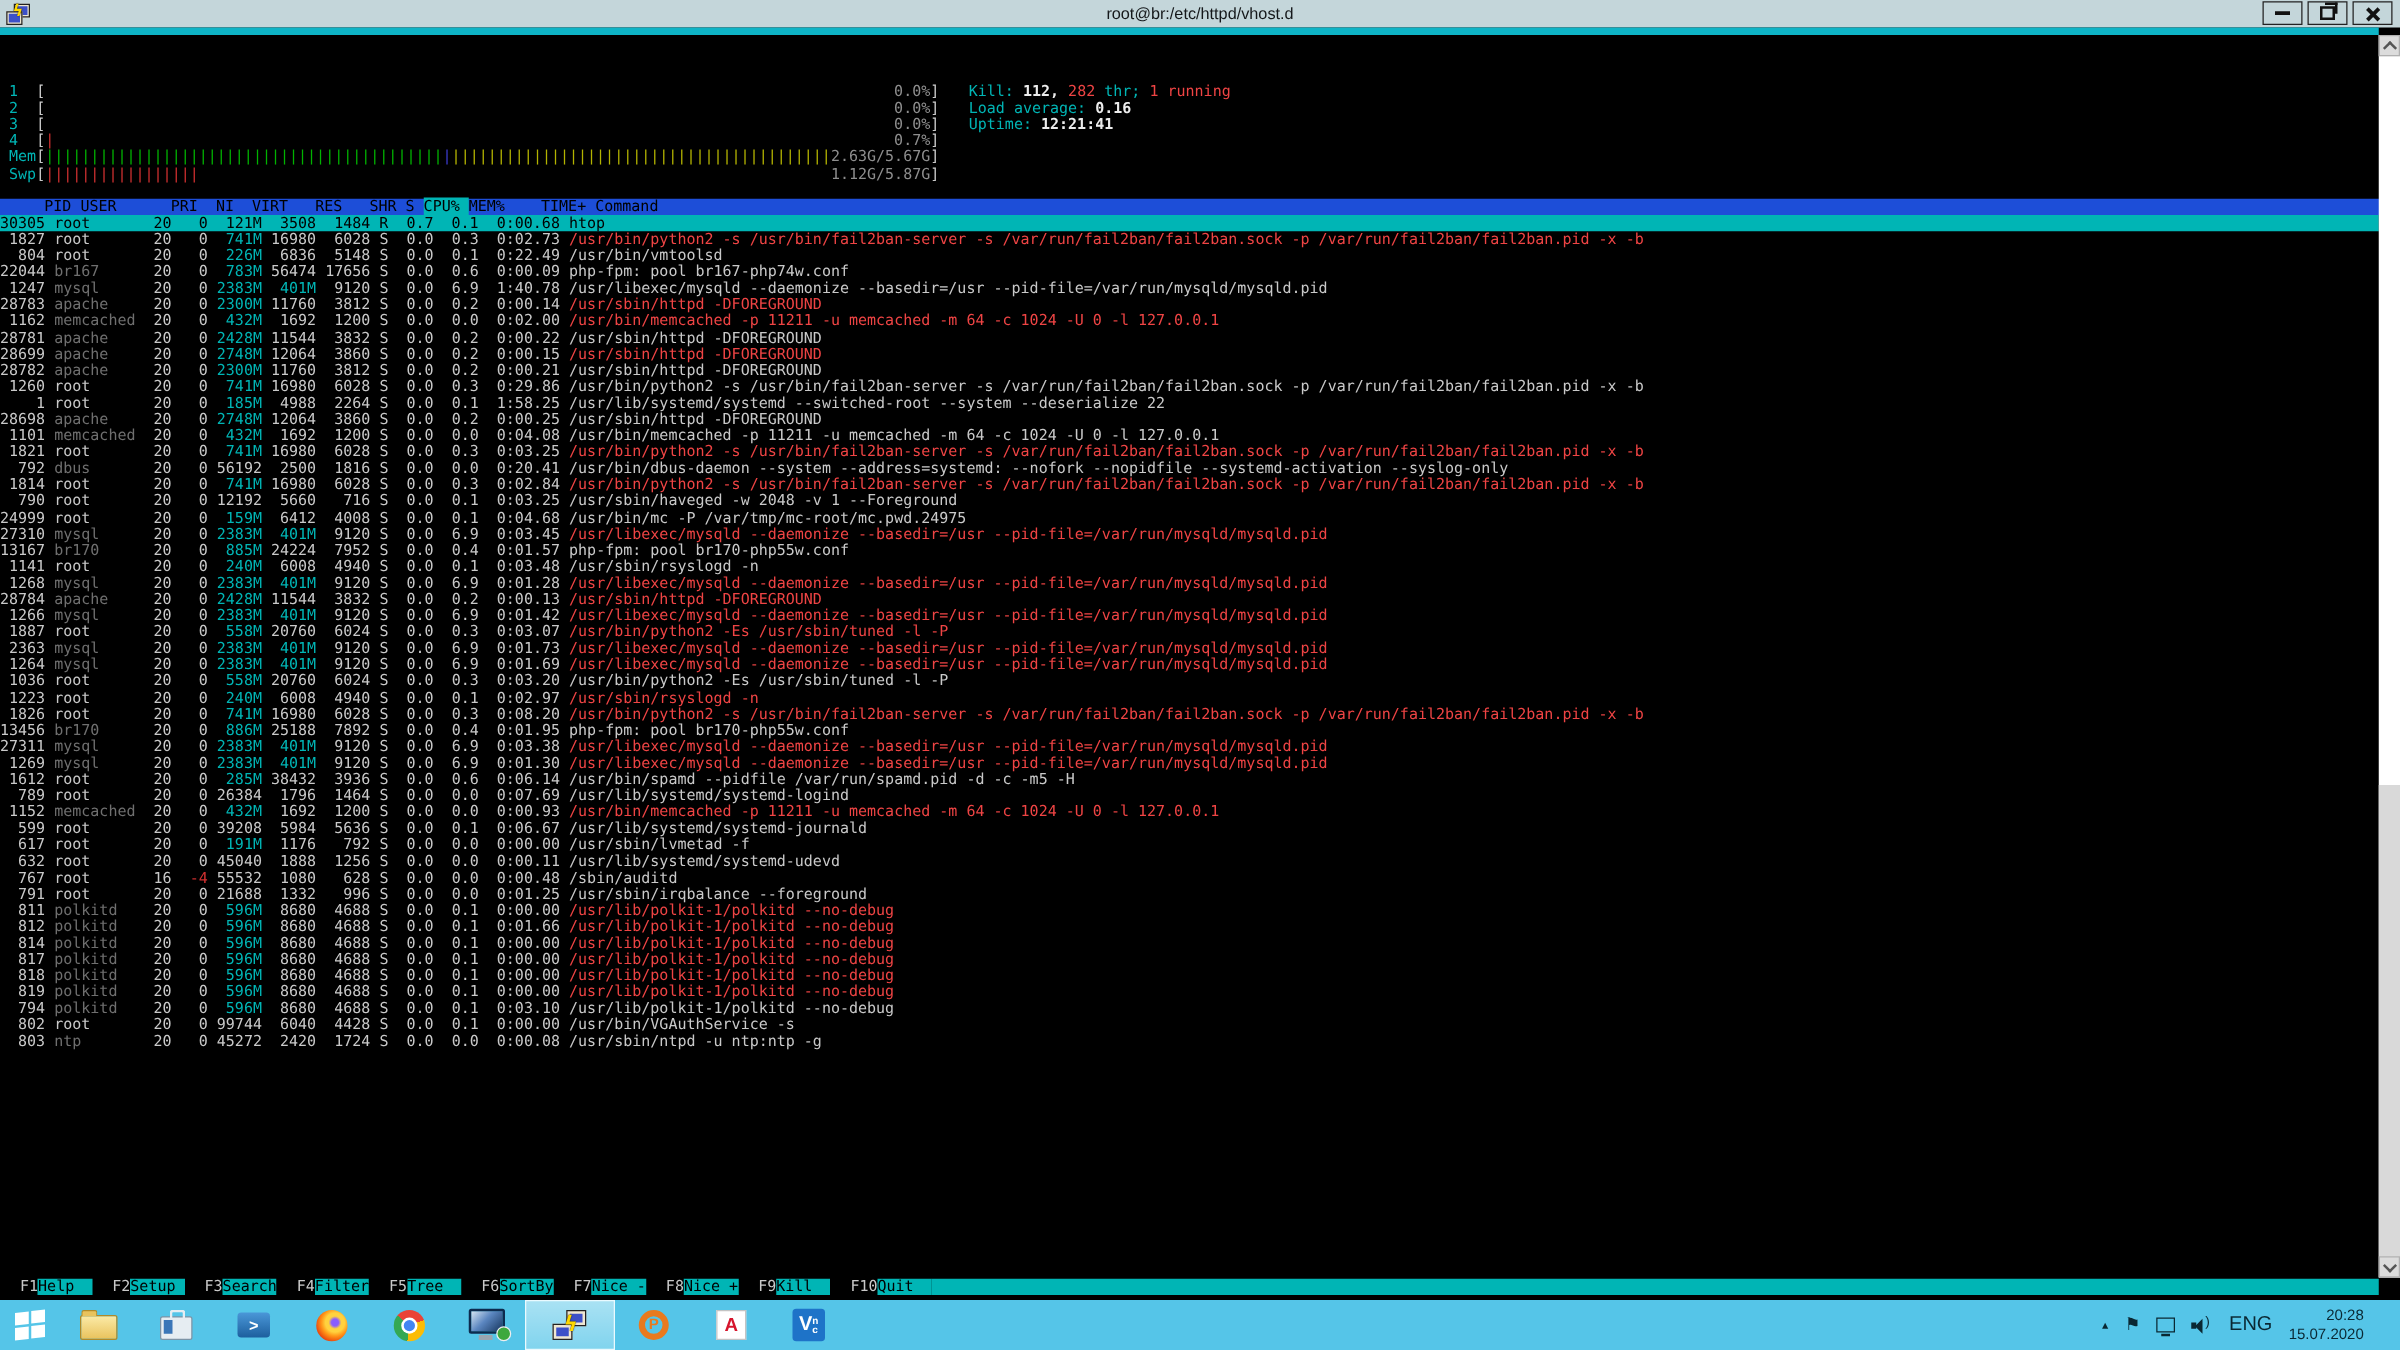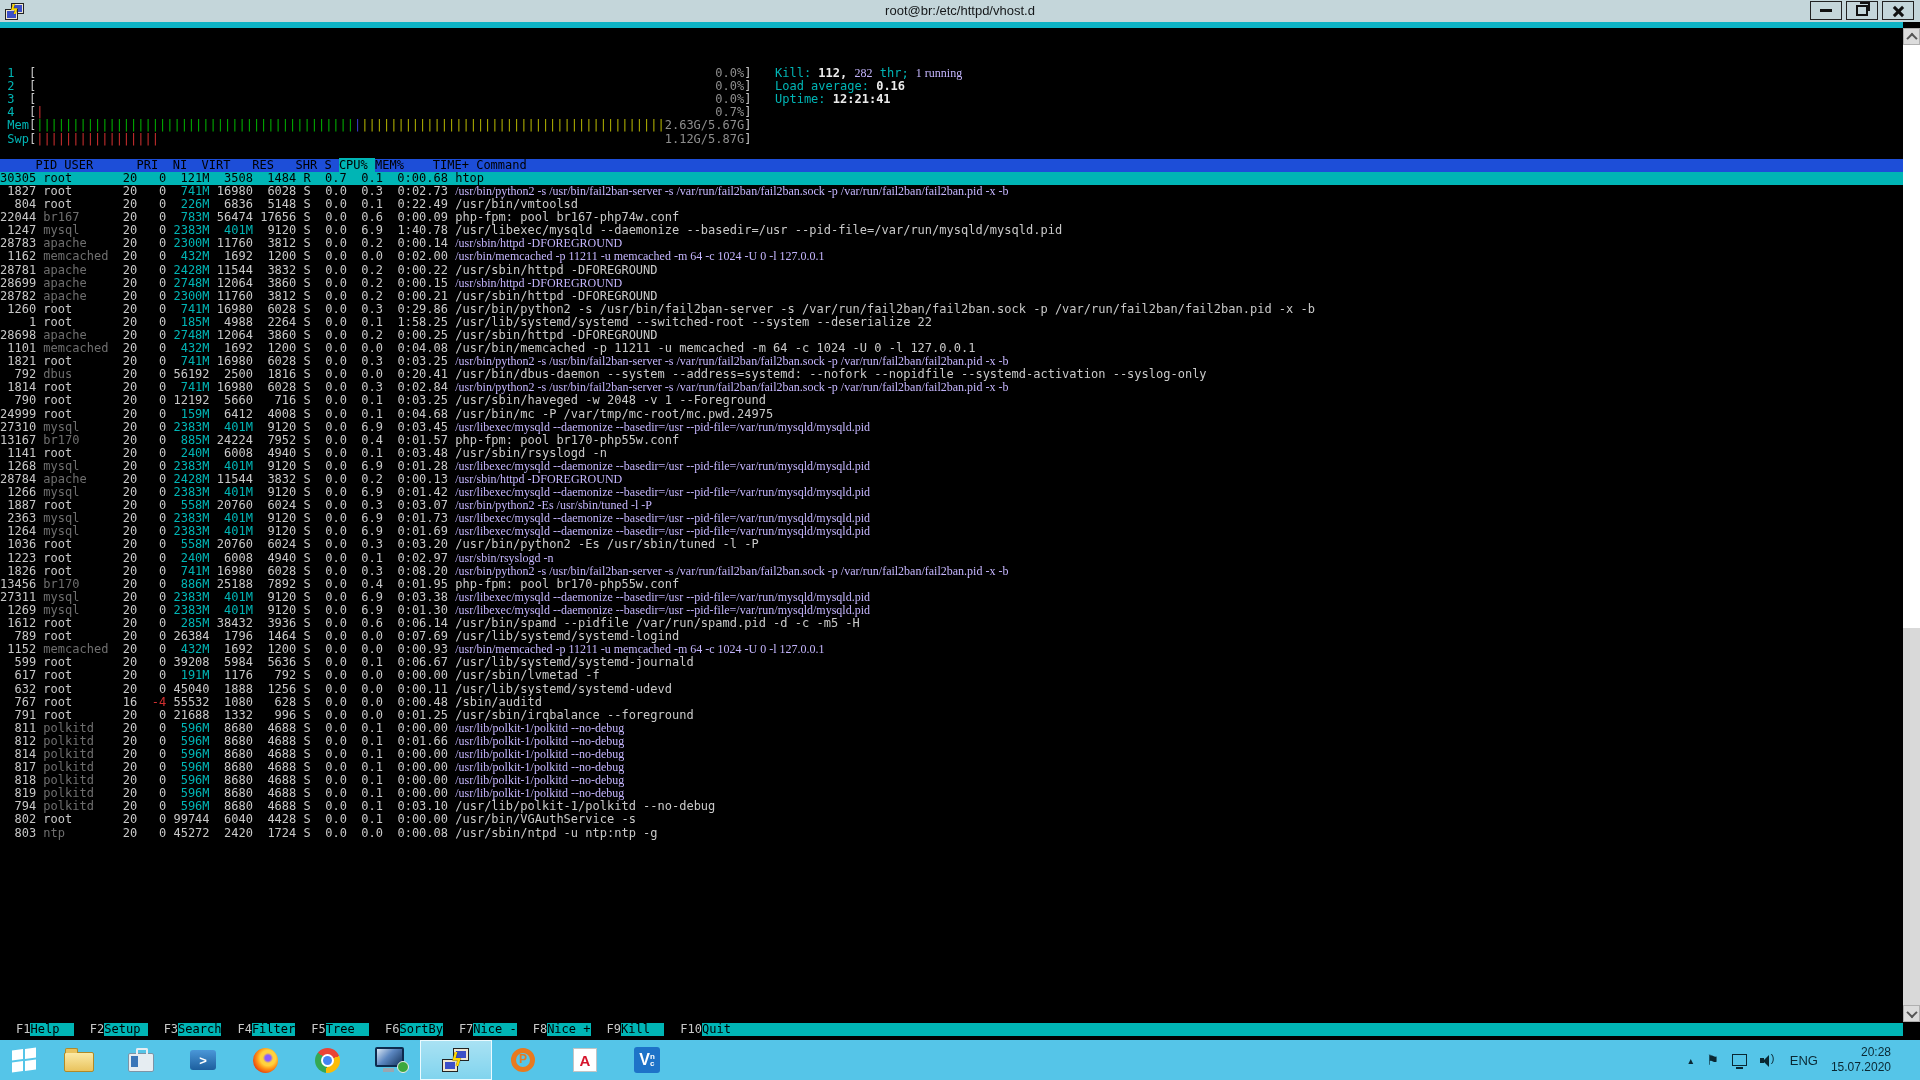--- a/index.html
+++ b/index.html
@@ -27,21 +27,21 @@
   .g-close::before{transform:rotate(45deg);} .g-close::after{transform:rotate(-45deg);}
   .accentline{position:absolute;top:22px;left:0;width:1903px;height:6px;background:#0eb4c6;}
 
   
   .terminal{position:absolute;top:28px;left:0;width:1920px;height:1012px;background:#000;}
   #term,#info,#fbar{font-family:"DejaVu Sans Mono",monospace;font-size:12px;line-height:13.1px;}
   #term{position:absolute;left:0;top:26px;}
   .tline{height:13.1px;white-space:pre;color:#c9c9c9;}
   .tline.hdr{background:#1d4ed8;color:#000;width:1903px;padding-left:21px;}
   .tline.sel{background:#00b5b5;color:#000;width:1903px;}
-  .cy{color:#00b5b5;} .gr{color:#c4b5fd;font-family:Liberation Serif, serif;} .rd{color:#d03030;} .dm{color:#6f6f6f;}
+  .cy{color:#00b5b5;} .gr{color:#ef4444;} .rd{color:#d03030;} .dm{color:#6f6f6f;}
   .gy{color:#8e8e8e;} .wb{color:#ececec;font-weight:bold;} .mg{color:#00b300;}
   .yw{color:#b3b300;} .bl{color:#3c3ccf;}
   .hl{background:#00b5b5;color:#000;}
   #info{position:absolute;left:775px;top:39px;}
   .iline{height:13.1px;white-space:pre;}
   #fbar{position:absolute;left:0;top:995px;width:1903px;display:flex;height:13.1px;}
   .fk{color:#c9c9c9;white-space:pre;margin-left:16px;} .fl{background:#00b5b5;color:#000;white-space:pre;}
   .ffill{flex:1;background:#00b5b5;}
 
   
@@ -103,21 +103,21 @@
   .tray{margin-left:auto;display:flex;align-items:center;gap:13px;padding-right:8px;color:#0a2833;}
   .tr-up{font-size:10px;}
   .tr-flag{font-size:14px;font-family:"DejaVu Sans",sans-serif;}
   .neticon{position:relative;width:13px;height:10px;border:1px solid #0a2833;}
   .neticon::after{content:"";position:absolute;left:3px;bottom:-4px;width:7px;height:2px;background:#0a2833;}
   .spk{position:relative;width:17px;height:13px;}
   .spk::before{content:"";position:absolute;left:0;top:4px;width:4px;height:5px;background:#0a2833;}
   .spk::after{content:"";position:absolute;left:3px;top:1px;border-top:6px solid transparent;
        border-bottom:6px solid transparent;border-right:6px solid #0a2833;}
   .spk .waves{position:absolute;left:11px;top:-2px;font-size:11px;color:#0a2833;}
-  .tr-lang{font-size:13px;text-align:center;}
+  .tr-lang{font-size:16px;text-align:center;}
   .clock{text-align:right;font-size:12px;line-height:15px;}
   .showdesk{width:7px;border-left:1px solid rgba(0,0,0,.25);}
 </style>
 </head>
 <body>
 
 <div class="titlebar">
   <div class="tb-icon">
     <span class="ptt a"></span>
       <span class="ptt b"></span>

